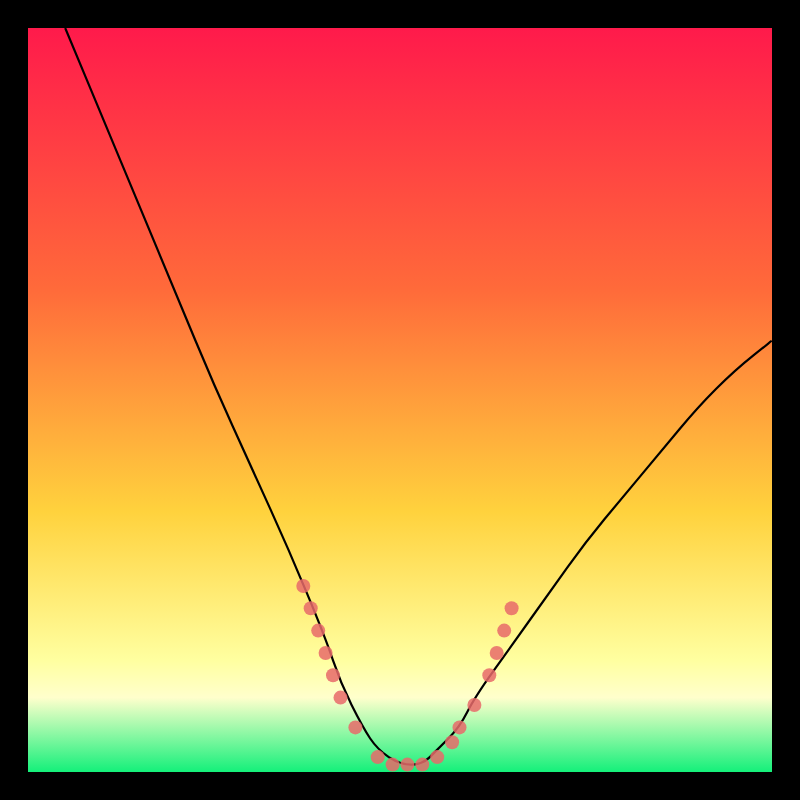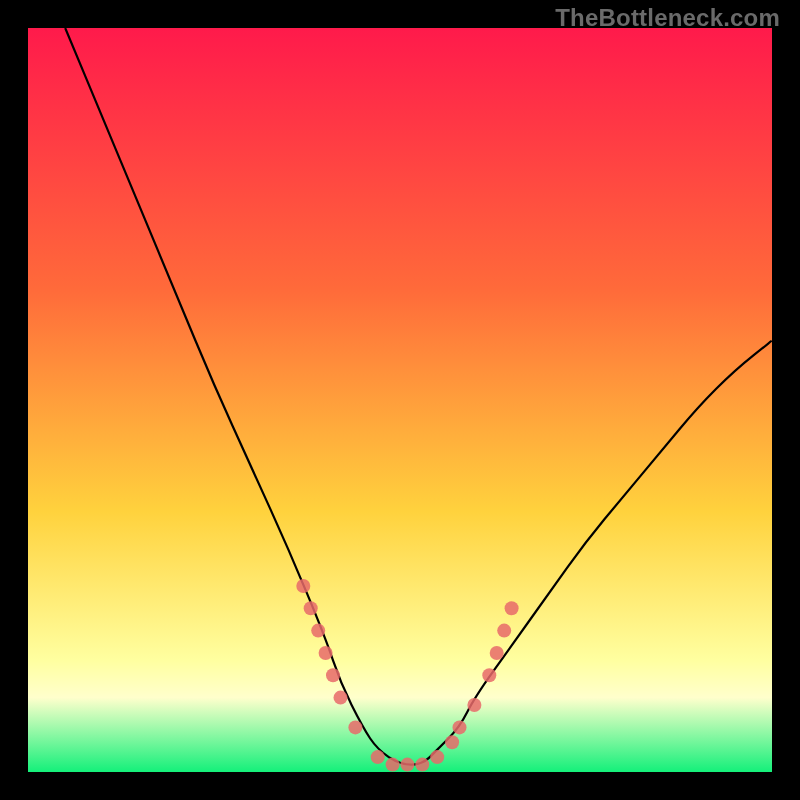--- a/index.html
+++ b/index.html
@@ -78,15 +78,14 @@
           <circle cx="431.5" cy="699.4" r="7" fill="#e86a6a" fill-opacity="0.85"></circle>
           <circle cx="446.4" cy="677.0" r="7" fill="#e86a6a" fill-opacity="0.85"></circle>
           <circle cx="461.3" cy="647.3" r="7" fill="#e86a6a" fill-opacity="0.85"></circle>
           <circle cx="468.7" cy="625.0" r="7" fill="#e86a6a" fill-opacity="0.85"></circle>
           <circle cx="476.2" cy="602.6" r="7" fill="#e86a6a" fill-opacity="0.85"></circle>
           <circle cx="483.6" cy="580.3" r="7" fill="#e86a6a" fill-opacity="0.85"></circle>
         </g>
     </svg>
   </div>
 
-  <div class="watermark">TheBottleneck.com</div>
 
 </div>
 
 </body></html>

